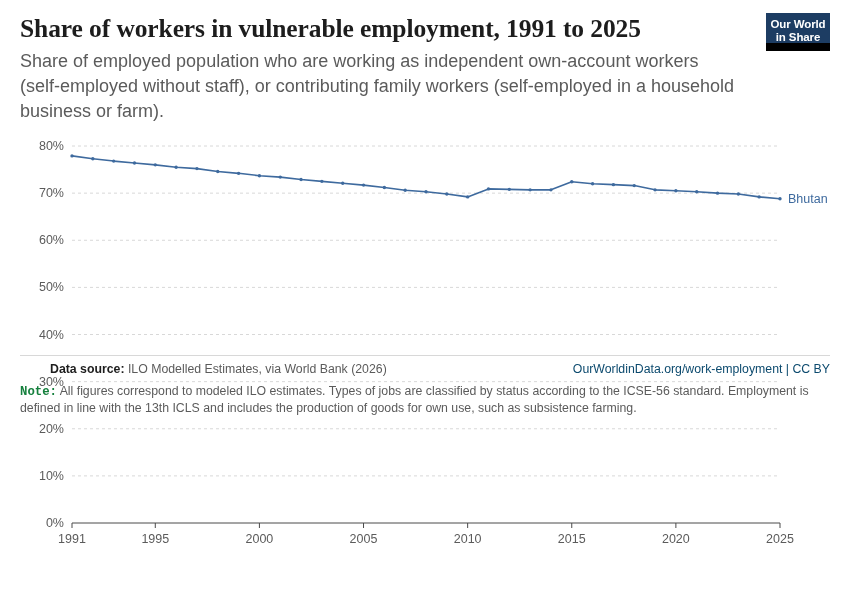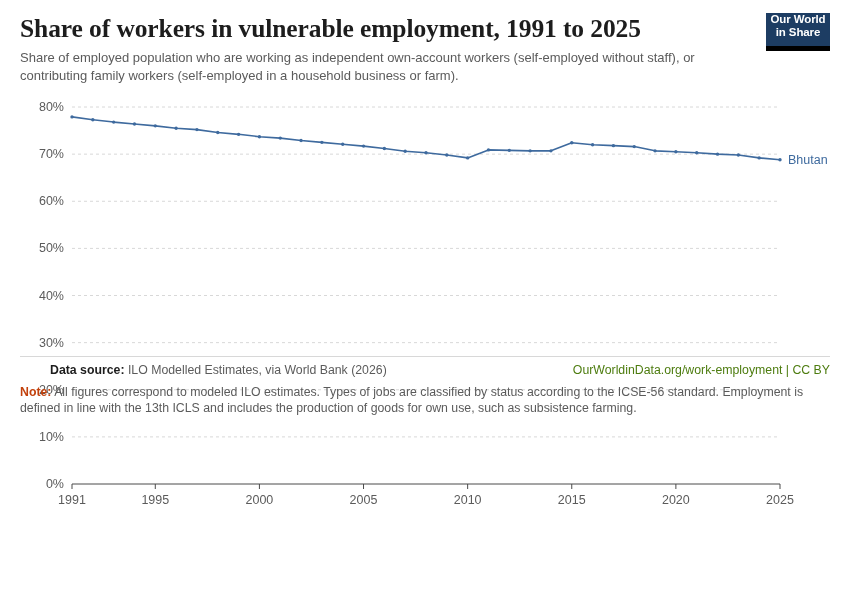--- a/index.html
+++ b/index.html
@@ -28,41 +28,42 @@
   .chart-title {
     font-family: "Liberation Serif", serif;
     font-size: 25.5px;
     font-weight: 700;
     letter-spacing: -0.1px;
     color: #1d1d1d;
     margin: 0 0 6px 0;
     line-height: 1.15;
   }
   .chart-subtitle {
-    font-size: 13px;
+    font-size: 18px;
     line-height: 1.38;
     color: #5b5b5b;
     max-width: 718px;
     margin: 0;
   }
   .owid-logo {
     position: absolute;
     top: -1px;
     right: 0;
     width: 64px;
     height: 38px;
     background: #1d3d63;
     color: #ffffff;
     font-family: "Liberation Sans", sans-serif;
     font-weight: 700;
     font-size: 11.5px;
     line-height: 13px;
     text-align: center;
+    padding-top: 5px;
     box-sizing: border-box;
-    border-bottom: 5px solid #000000;
+    border-bottom: 8px solid #000000;
     letter-spacing: -0.1px;
   }
   
   .plot-wrap {
     position: relative;
     margin-top: 14px;
     width: 810px;
     height: 410px;
   }
   .plot-svg {
@@ -92,25 +93,26 @@
     font-weight: 700;
   }
   .footer-note {
     margin-top: 7px;
     font-size: 12.3px;
     line-height: 1.35;
     color: #5b5b5b;
     max-width: 815px;
   }
   .footer-note strong {
-    color: #c2410c;
-    font-weight: 700;
+    color: #15803d;
+    font-weight: 700;
+    font-family: Liberation Mono, monospace;
   }
   .link {
-    color: #4d7c0f;
+    color: #0c4a6e;
     text-decoration: none;
   }
 </style>
 </head>
 <body>
 
 <div class="page">
 
   <div class="header">
     <h1 class="chart-title">Share of workers in vulnerable employment, 1991 to 2025</h1>

